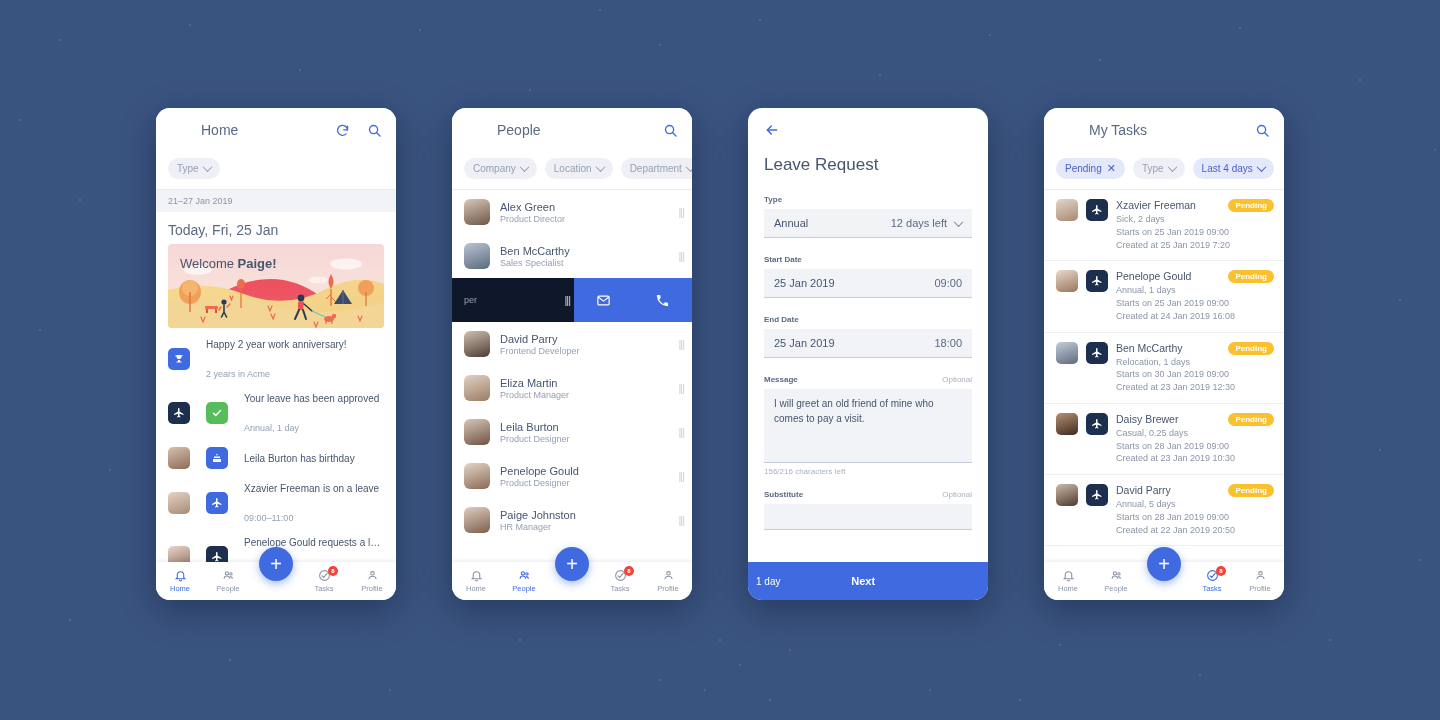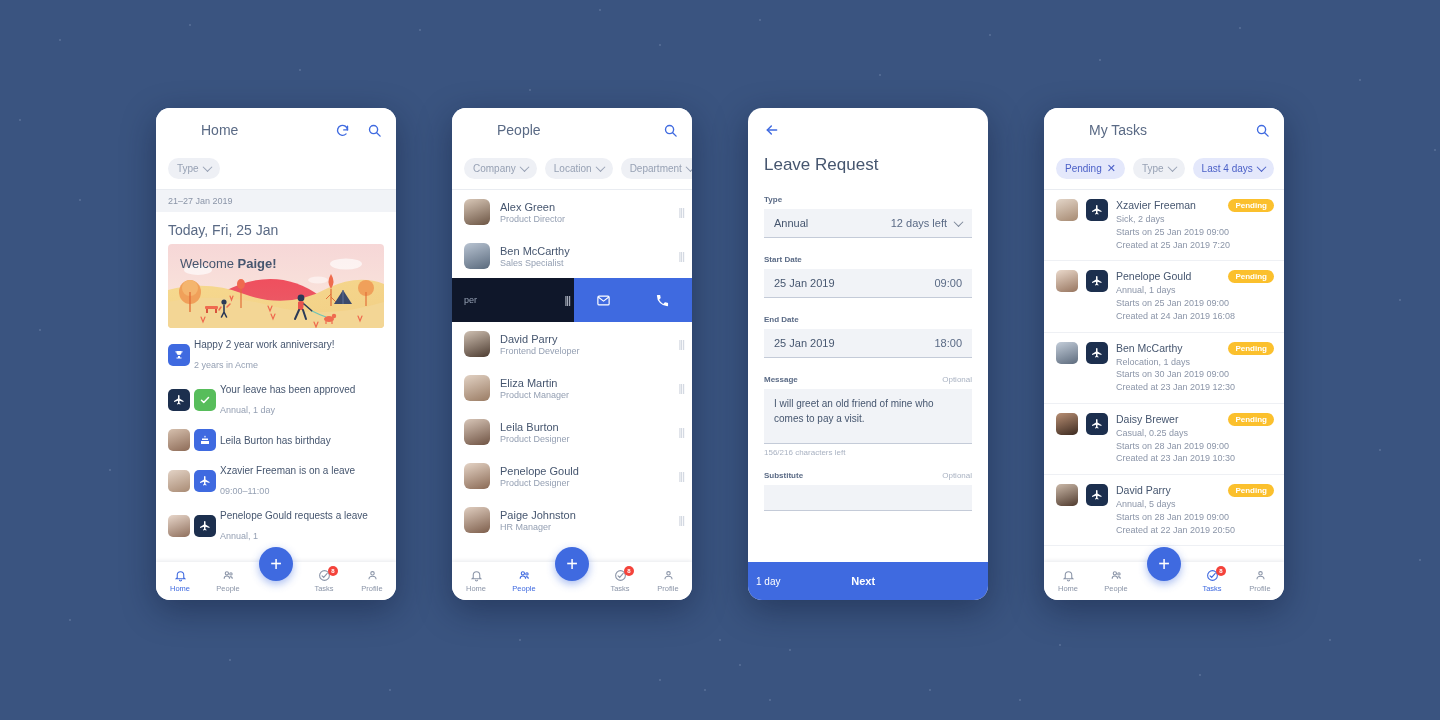--- a/index.html
+++ b/index.html
@@ -55,29 +55,29 @@
   .divider-line { height: 1px; background: #e9ecf1; }
 
   
   .weekbar { background: #f1f3f7; font-size: 9px; color: #8b95a8; padding: 6px 12px; }
   .today { font-size: 14px; color: #5a6a85; padding: 10px 12px 6px; }
   .banner { margin: 0 12px; border-radius: 4px; height: 84px; position: relative; overflow: hidden; }
   .banner-title { position: absolute; left: 12px; top: 12px; font-size: 13px; color: #46566f; z-index: 4; }
   .banner-title b { font-weight: 700; }
 
   .feed { padding: 4px 0 0; }
-  .feed-row { display: flex; align-items: center; gap: 4px; padding: 7px 12px; }
+  .feed-row { display: flex; align-items: center; gap: 16px; padding: 7px 12px; }
   .sq { width: 22px; height: 22px; border-radius: 5px; flex: none; display: flex; align-items: center; justify-content: center; }
   .sq.blue { background: #3f6ae0; }
   .sq.navy { background: #1c2f4e; }
   .sq.green { background: #57bd5b; }
   .ava { width: 22px; height: 22px; border-radius: 5px; flex: none; background-size: cover; background-position: center; }
   .feed-txt { min-width: 0; }
   .feed-t { font-size: 10px; color: #46566f; white-space: nowrap; overflow: hidden; text-overflow: ellipsis; }
-  .feed-s { font-size: 9px; color: #95a0b3; margin-top: 10px; }
+  .feed-s { font-size: 9px; color: #95a0b3; margin-top: 19px; }
 
   
   .plist { }
   .prow { display: flex; align-items: center; gap: 10px; padding: 9px 12px; position: relative; }
   .prow .ava2 { width: 26px; height: 26px; border-radius: 6px; flex: none; background-size: cover; background-position: center; }
   .pname { font-size: 11px; color: #46566f; }
   .prole { font-size: 9px; color: #95a0b3; margin-top: 1px; }
   .grip { position: absolute; right: 8px; top: 50%; transform: translateY(-50%); color: #c9cfda; font-size: 11px; letter-spacing: -1px; }
   .swiped { display: flex; height: 44px; align-items: stretch; overflow: hidden; }
   .swiped-left { flex: 1; background: #0f172a; display: flex; align-items: center; padding-left: 12px; position: relative; }
@@ -94,21 +94,21 @@
   .foptional { font-size: 8px; color: #a9b2c2; }
   .field {
     background: #f1f3f7; border-bottom: 1.5px solid #c4cbd8;
     padding: 8px 10px; display: flex; align-items: center; justify-content: space-between;
     font-size: 11px; color: #46566f; cursor: pointer;
   }
   .field .right { color: #5a6a85; display: flex; align-items: center; gap: 8px; }
   .fgroup { margin-bottom: 17px; }
   .textarea {
     background: #f1f3f7; border-bottom: 1.5px solid #c4cbd8;
-    padding: 8px 10px; font-size: 10px; color: #46566f; line-height: 1.45; height: 55px;
+    padding: 8px 10px; font-size: 10px; color: #46566f; line-height: 1.45; height: 74px;
   }
   .counter { font-size: 8px; color: #a9b2c2; margin-top: 4px; }
   .bottom-bar {
     position: absolute; left: 0; right: 0; bottom: 0; height: 38px; background: #3f6ae0;
     display: flex; align-items: center; padding: 0 8px; color: #fff;
   }
   .bottom-bar .days { font-size: 10px; }
   .bottom-bar .next { flex: 1; text-align: center; font-size: 11px; font-weight: 700; margin-right: 34px; cursor: pointer; }
 
   

